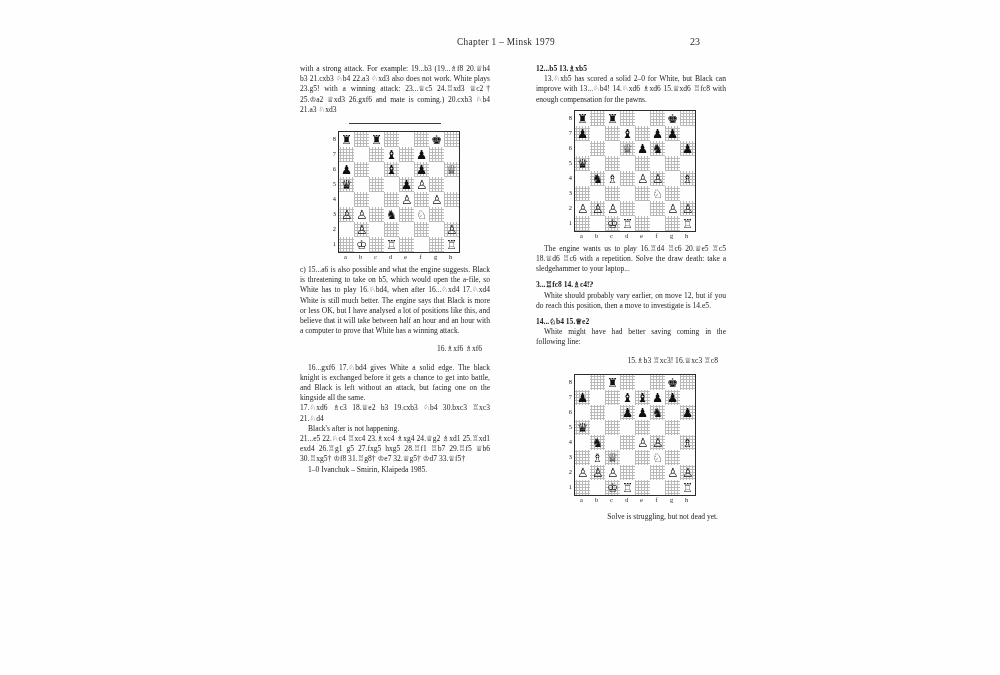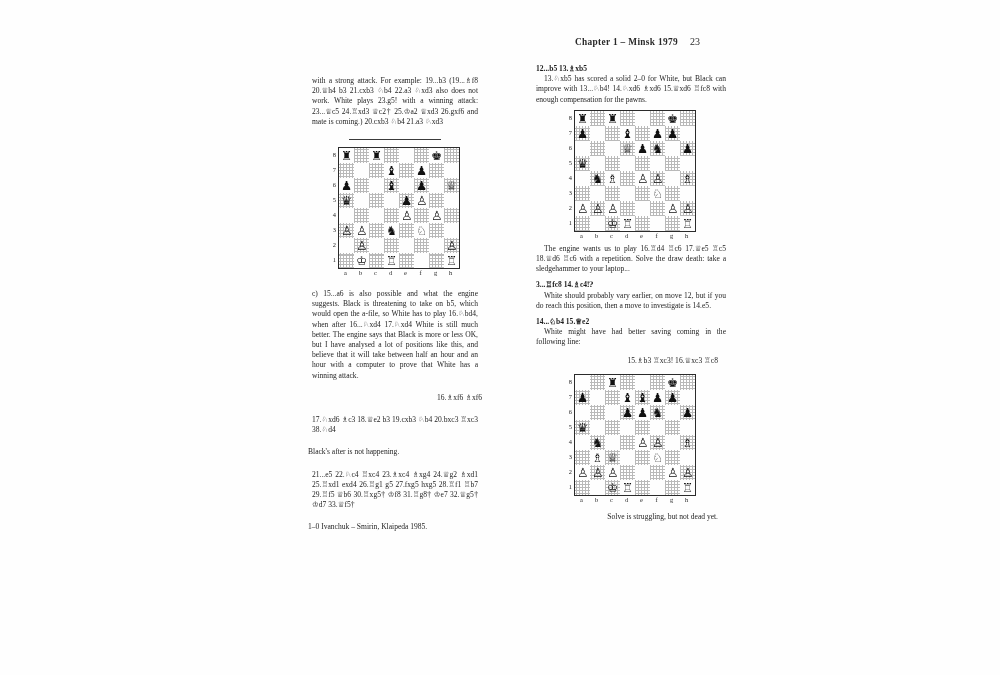--- a/index.html
+++ b/index.html
@@ -24,47 +24,46 @@
   .runhead {
     position: absolute;
     top: 36px;
     left: 300px;
     width: 400px;
     display: flex;
     align-items: baseline;
   }
   .runhead-title {
     flex: 1;
-    text-align: right;
+    text-align: center;
     font-size: 9.3px;
     letter-spacing: .35px;
     color: #2a2a2a;
     padding-left: 34px;
-    font-weight: bold;
   }
   .runhead-folio {
     font-size: 10px;
     color: #2a2a2a;
     width: 22px;
     text-align: right;
   }
   
   .col {
     position: absolute;
     top: 64px;
     width: 190px;
     font-size: 7.55px;
     line-height: 10.2px;
     text-align: justify;
     color: #1d1d1d;
   }
   .col-left  { left: 300px; }
   .col-right { left: 536px; }
 
-  .p        { margin: 12px; text-align: justify; }
+  .p        { margin: 0; text-align: justify; }
   .p-ind    { margin: 0; text-align: justify; text-indent: 8px; }
   .p-bold   { margin: 0; font-weight: bold; text-align: left; }
   .p-left   { margin: 8px; text-align: right; }
   .gap      { height: 6px; }
 
   
   .rule {
     width: 92px;
     height: 0;
     border-top: 0.9px solid #3a3a3a;
@@ -283,21 +282,22 @@
             <span>e</span>
             <span>f</span>
             <span>g</span>
             <span>h</span>
           </div>
       </div>
     </div>
 
     <p class="p">c) 15...a6 is also possible and what the engine suggests. Black is threatening to take on b5, which would open the a-file, so White has to play 16.♘bd4, when after 16...♘xd4 17.♘xd4 White is still much better. The engine says that Black is more or less OK, but I have analysed a lot of positions like this, and believe that it will take between half an hour and an hour with a computer to prove that White has a winning attack.</p>
     <p class="p-left">16.♗xf6 ♗xf6</p>
-    <p class="p">17.♘xd6 ♗c3 18.♕e2 b3 19.cxb3 ♘b4 20.bxc3 ♖xc3 38.♘d4</p>
+    <p class="p-ind">16...gxf6 17.♘bd4 gives White a solid edge. The black knight is exchanged before it gets a chance to get into battle, and Black is left without an attack, but facing one on the kingside all the same.</p>
+    <p class="p">17.♘xd6 ♗c3 18.♕e2 b3 19.cxb3 ♘b4 30.bxc3 ♖xc3 21.♘d4</p>
     <p class="p-ind">Black's after is not happening.</p>
     <p class="p">21...e5 22.♘c4 ♖xc4 23.♗xc4 ♗xg4 24.♕g2 ♗xd1 25.♖xd1 exd4 26.♖g1 g5 27.fxg5 hxg5 28.♖f1 ♖b7 29.♖f5 ♕b6 30.♖xg5† ♔f8 31.♖g8† ♔e7 32.♕g5† ♔d7 33.♕f5†</p>
     <p class="p-ind">1–0 Ivanchuk – Smirin, Klaipeda 1985.</p>
   </div>
 
   <div class="col col-right">
     <p class="p-bold">12...b5 13.♗xb5</p>
     <p class="p-ind">13.♘xb5 has scored a solid 2–0 for White, but Black can improve with 13...♘b4! 14.♘xd6 ♗xd6 15.♕xd6 ♖fc8 with enough compensation for the pawns.</p>
 
     <div class="diagram-wrap">
@@ -436,21 +436,21 @@
             <span>c</span>
             <span>d</span>
             <span>e</span>
             <span>f</span>
             <span>g</span>
             <span>h</span>
           </div>
       </div>
     </div>
 
-    <p class="p-ind">The engine wants us to play 16.♖d4 ♖c6 17.♕e5 ♖c5 18.♕d6 ♖c6 with a repetition. Solve the draw death: take a sledgehammer to your laptop...</p>
+    <p class="p-ind">The engine wants us to play 16.♖d4 ♖c6 20.♕e5 ♖c5 18.♕d6 ♖c6 with a repetition. Solve the draw death: take a sledgehammer to your laptop...</p>
     <div class="gap"></div>
     <p class="p-bold">3...♖fc8 14.♗c4⁉</p>
     <p class="p-ind">White should probably vary earlier, on move 12, but if you do reach this position, then a move to investigate is 14.e5.</p>
     <div class="gap"></div>
     <p class="p-bold">14...♘b4 15.♕e2</p>
     <p class="p-ind">White might have had better saving coming in the following line:</p>
     <p class="p-left">15.♗b3 ♖xc3! 16.♕xc3 ♖c8</p>
 
     <div class="diagram-wrap">
       <div class="diagram">

